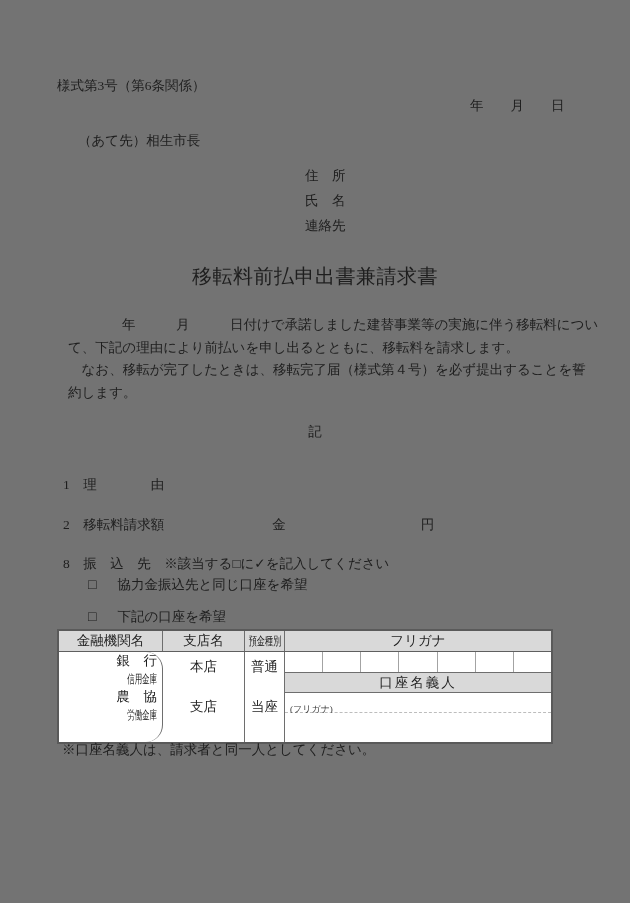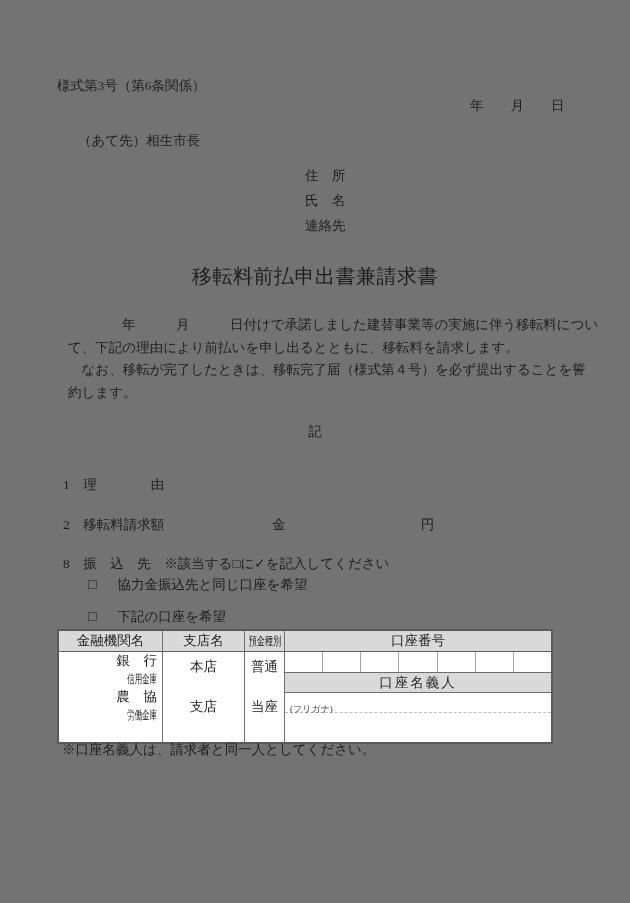--- a/index.html
+++ b/index.html
@@ -43,20 +43,21 @@
   .c4 { width: 266px; border-right: none !important; }
   .th-condensed { font-size: 12px; transform: scaleX(0.68); transform-origin: center; white-space: nowrap; }
 
   .tbody { display: flex; height: 90px; }
   .col { box-sizing: border-box; border-right: 1px solid #6e6e6e; }
 
   .bank-col {
     display: flex; flex-direction: column;
     align-items: flex-end;
     padding: 2px 5px 6px 0;
+    border-radius: 17px;
   }
   .bank-type { line-height: 14px; white-space: pre; }
   .bank-type.m1 { margin-top: 4px; }
   .bank-type.m2 { margin-top: 4px; }
   .bank-type.m3 { margin-top: 4px; }
   .condensed { font-size: 12px; transform: scaleX(0.62); transform-origin: right center; }
 
   .branch-col, .type-col { text-align: center; }
   .branch-col div, .type-col div { line-height: 14px; }
   .row-a { margin-top: 8px; }
@@ -120,21 +121,21 @@
     <span>下記の口座を希望</span>
   </div>
 
   <div class="bank-table">
     <div class="thead">
       <div class="th c1">金融機関名</div>
       <div class="th c2">支店名</div>
       <div class="th c3">
         <span class="th-condensed">預金種別</span>
       </div>
-      <div class="th c4">口座番号</div>
+      <div class="th c4">フリガナ</div>
     </div>
     <div class="tbody">
       <div class="col c1 bank-col">
         <div class="bank-type">銀　行</div>
         <div class="bank-type condensed m1">信用金庫</div>
         <div class="bank-type m2">農　協</div>
         <div class="bank-type condensed m3">労働金庫</div>
       </div>
       <div class="col c2 branch-col">
         <div class="row-a">本店</div>

